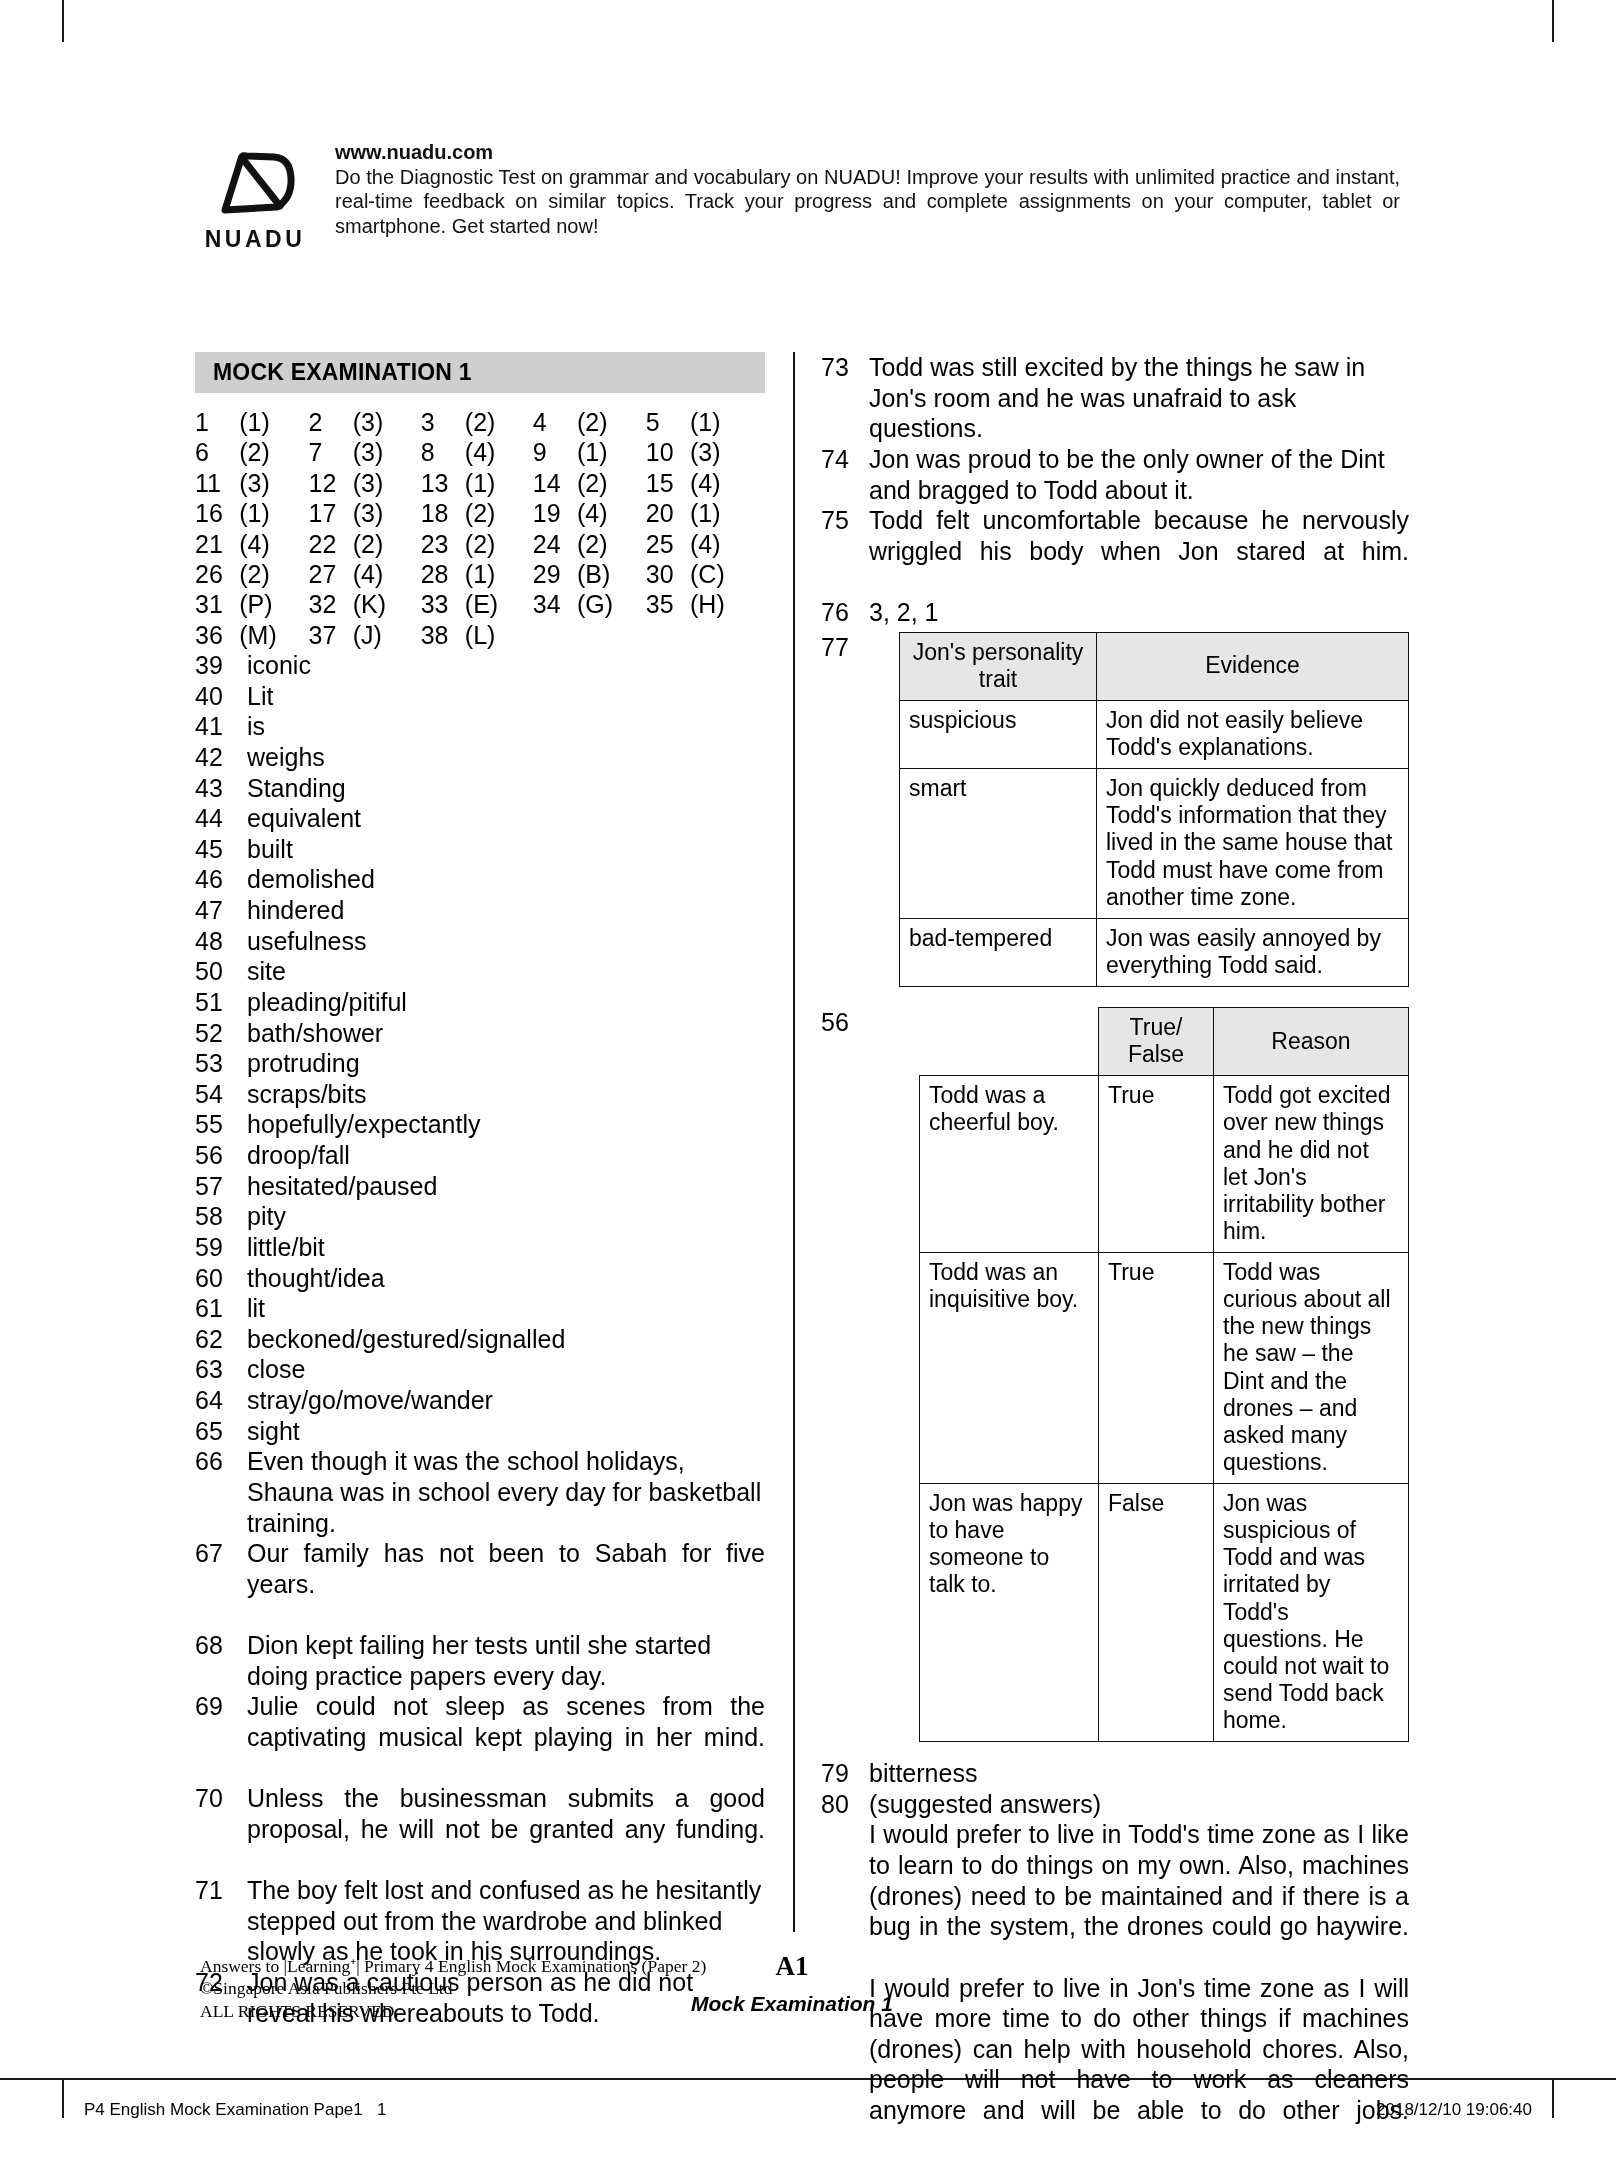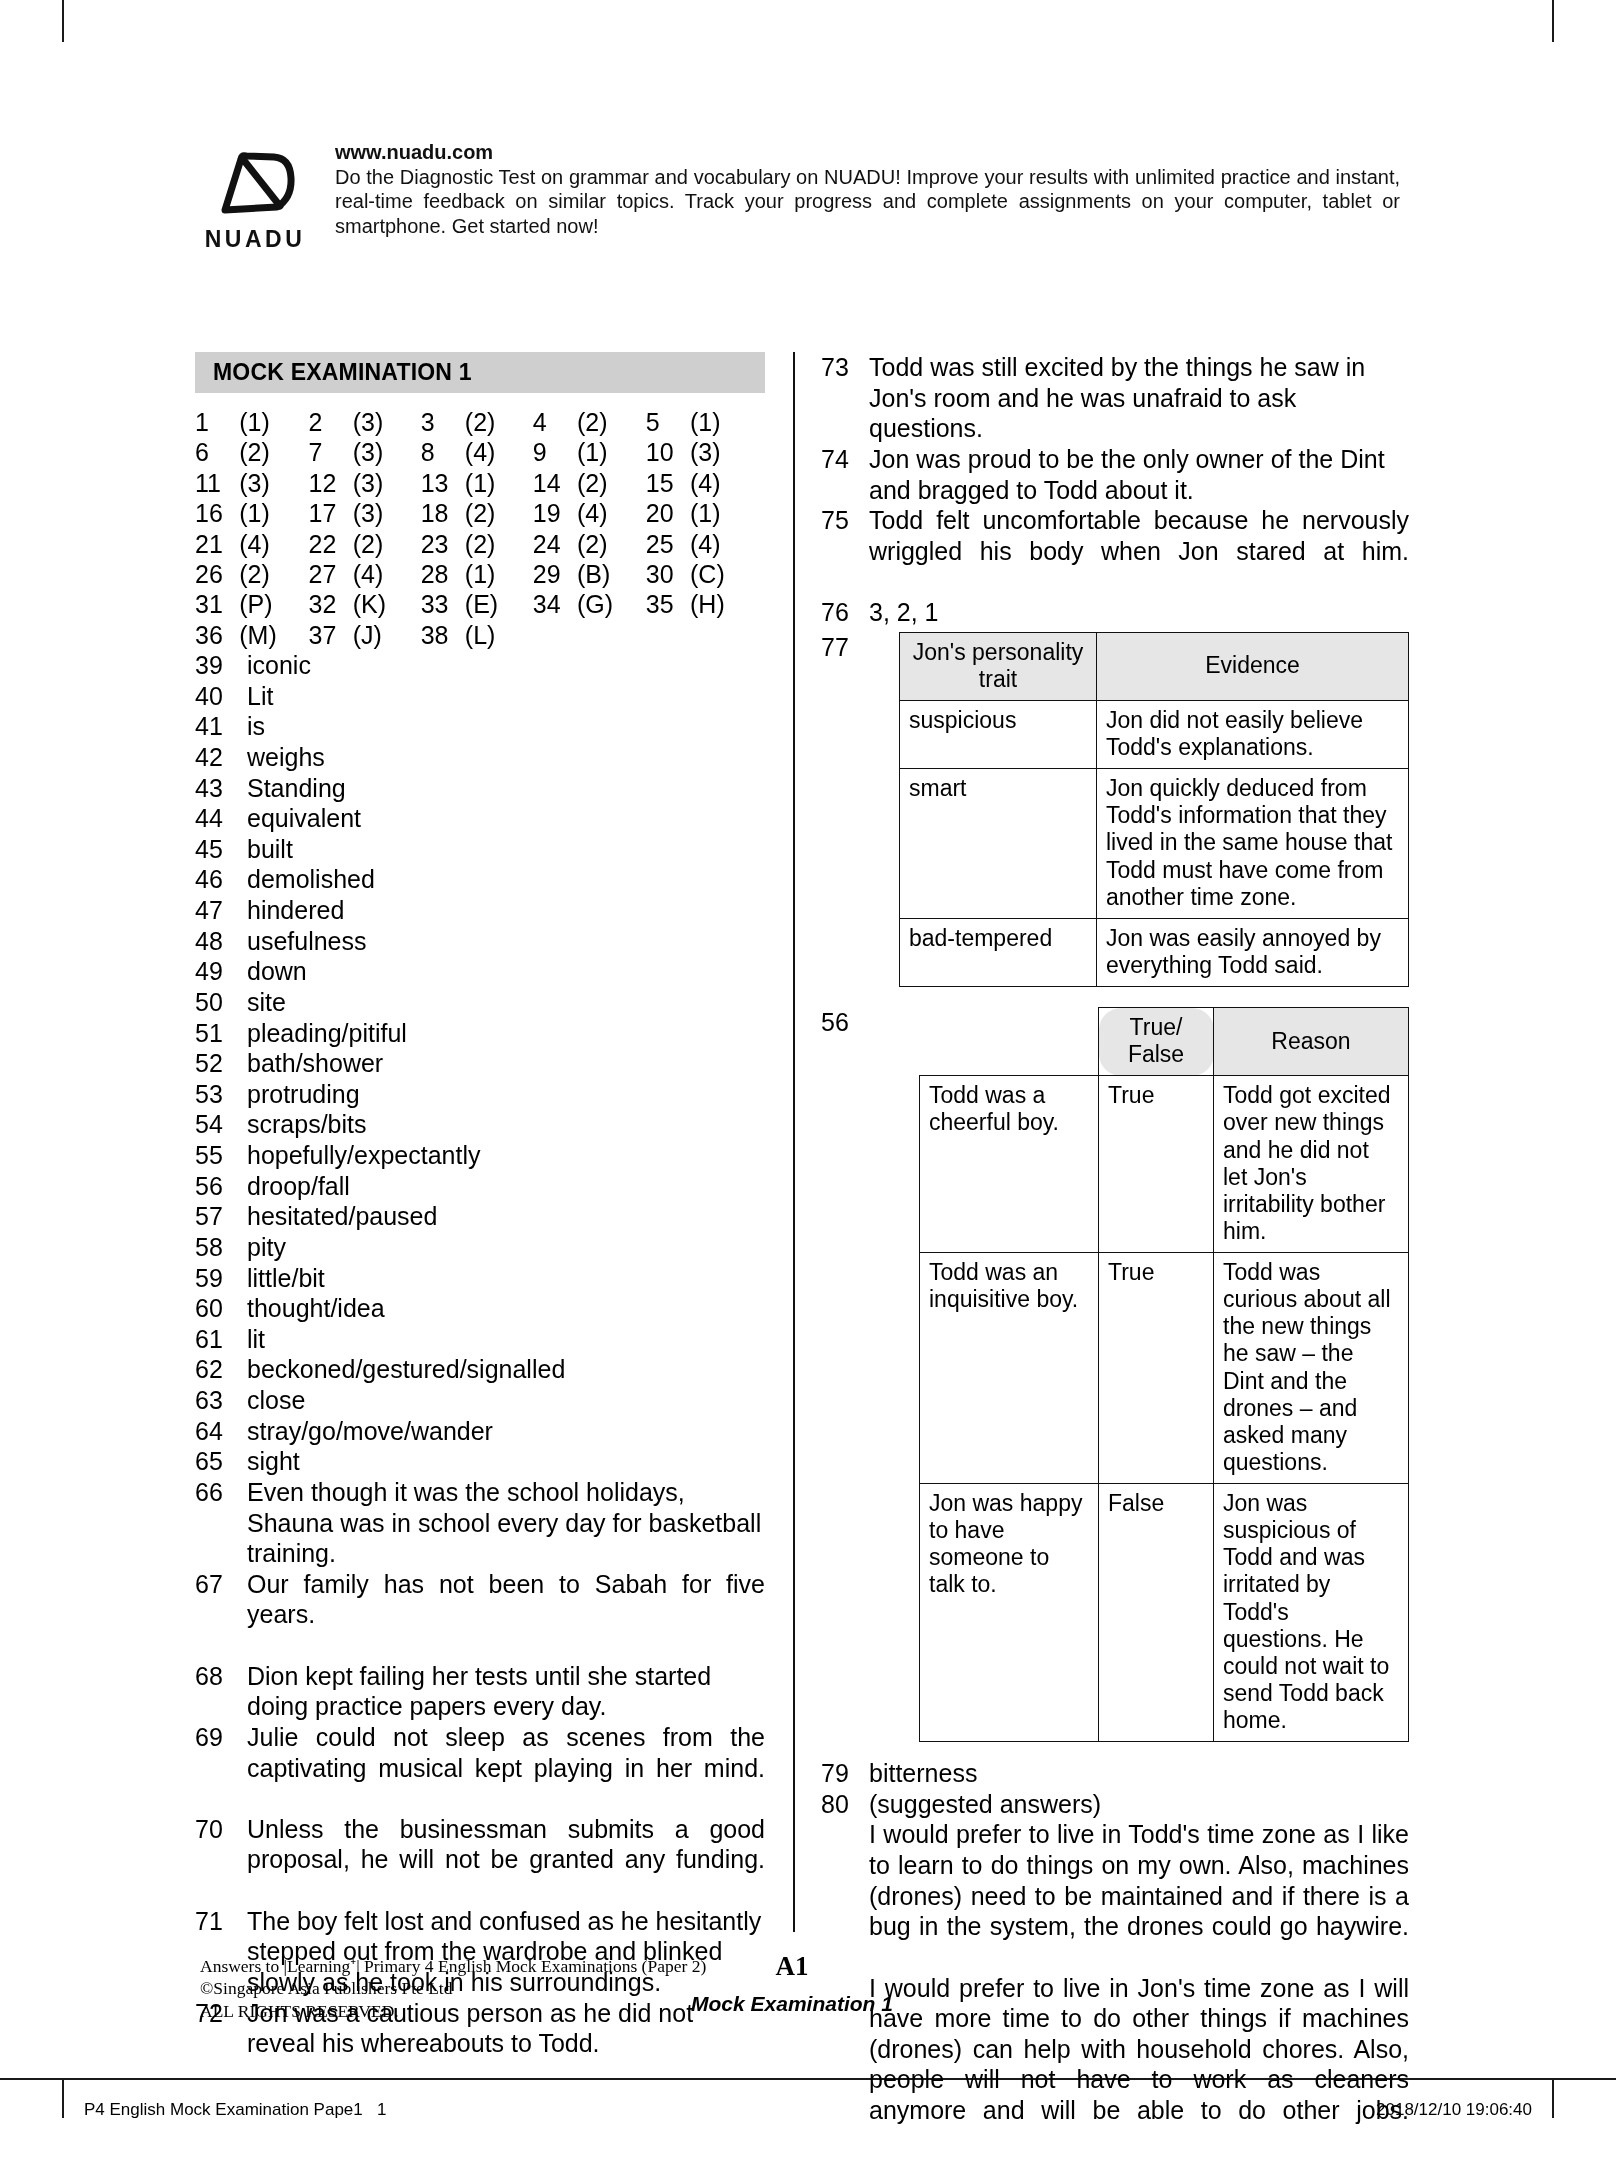--- a/index.html
+++ b/index.html
@@ -179,21 +179,21 @@
   }
   table.qtable th {
     background: #e6e6e6;
     text-align: center;
     vertical-align: middle;
   }
   #table77 { width: 532px; margin-left: 10px; }
   #table77 .c1 { width: 178px; }
   #table78 { width: 512px; margin-left: 30px; }
   #table78 .c1 { width: 160px; }
-  #table78 .c2 { width: 96px; border-radius: 22px;  }
+  #table78 .c2 { width: 96px;  }
   .t78-spacer { border: none !important; background: transparent !important; }
 
   
   #footer {
     position: absolute;
     left: 200px;
     top: 1955px;
     width: 1216px;
   }
   #footer-left {
@@ -442,24 +442,20 @@
             <div class="ans-num">46</div>
             <div class="ans-txt">demolished</div>
           </div>
           <div class="ans-row">
             <div class="ans-num">47</div>
             <div class="ans-txt">hindered</div>
           </div>
           <div class="ans-row">
             <div class="ans-num">48</div>
             <div class="ans-txt">usefulness</div>
-          </div>
-          <div class="ans-row">
-            <div class="ans-num">49</div>
-            <div class="ans-txt">down</div>
           </div>
           <div class="ans-row">
             <div class="ans-num">50</div>
             <div class="ans-txt">site</div>
           </div>
           <div class="ans-row">
             <div class="ans-num">51</div>
             <div class="ans-txt">pleading/pitiful</div>
           </div>
           <div class="ans-row">

